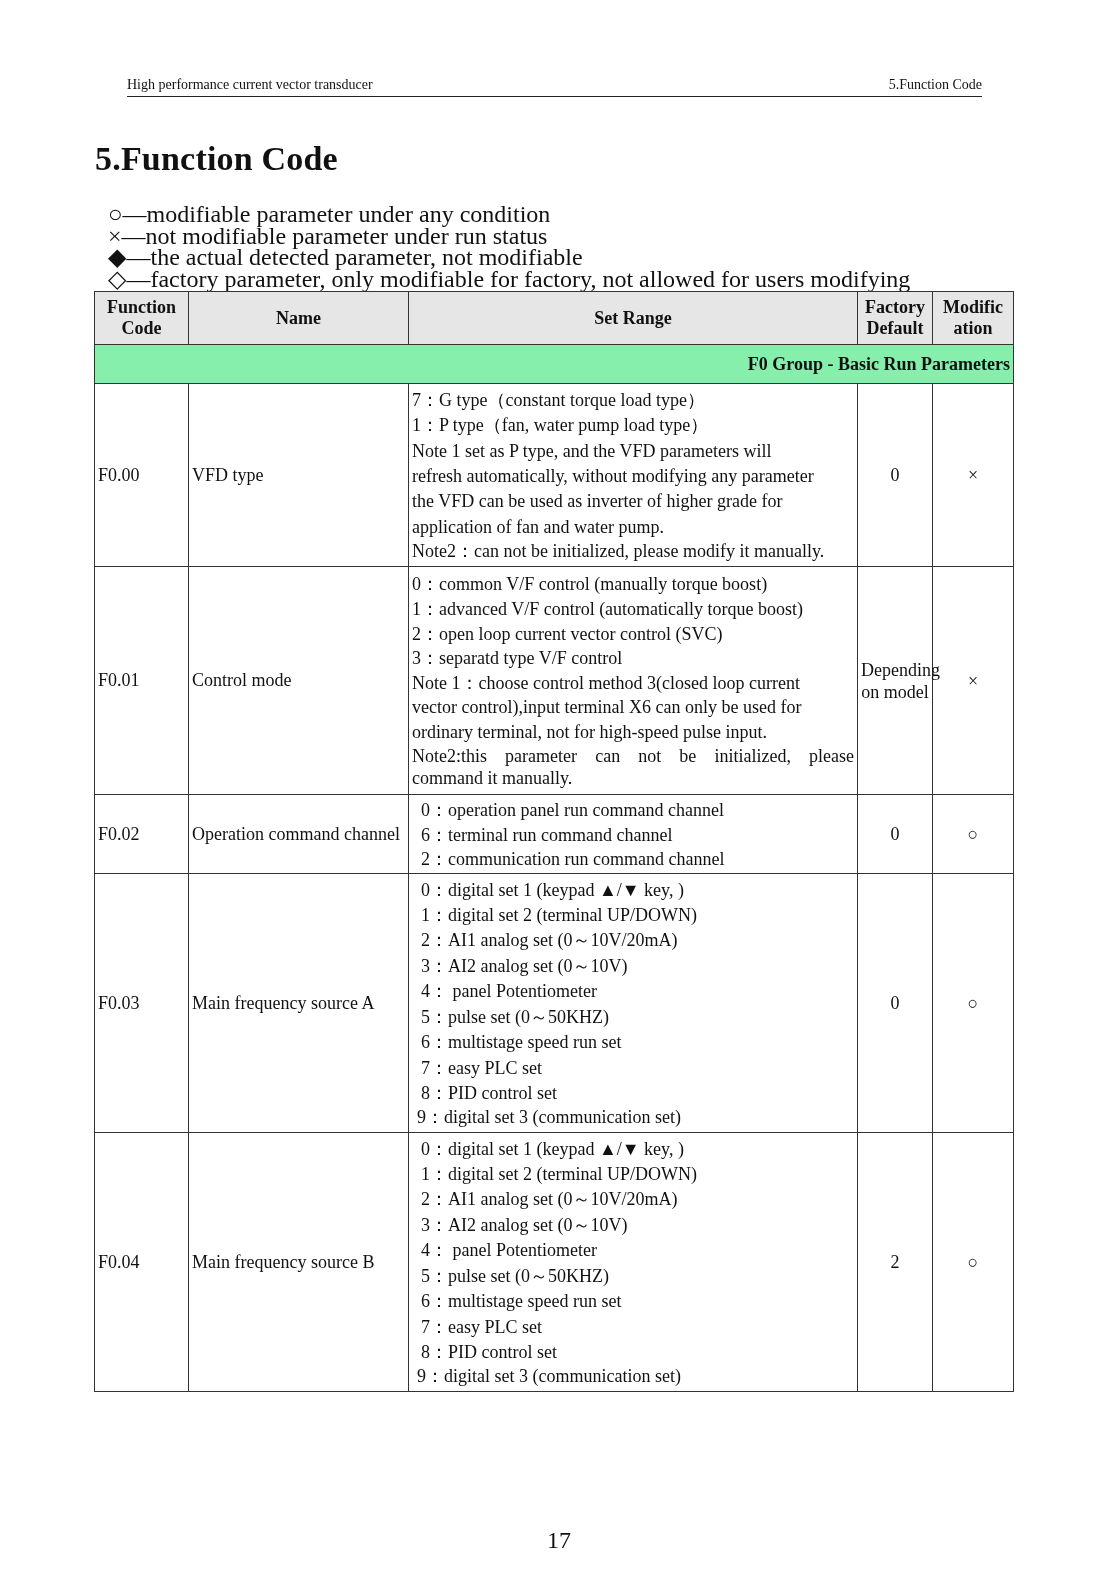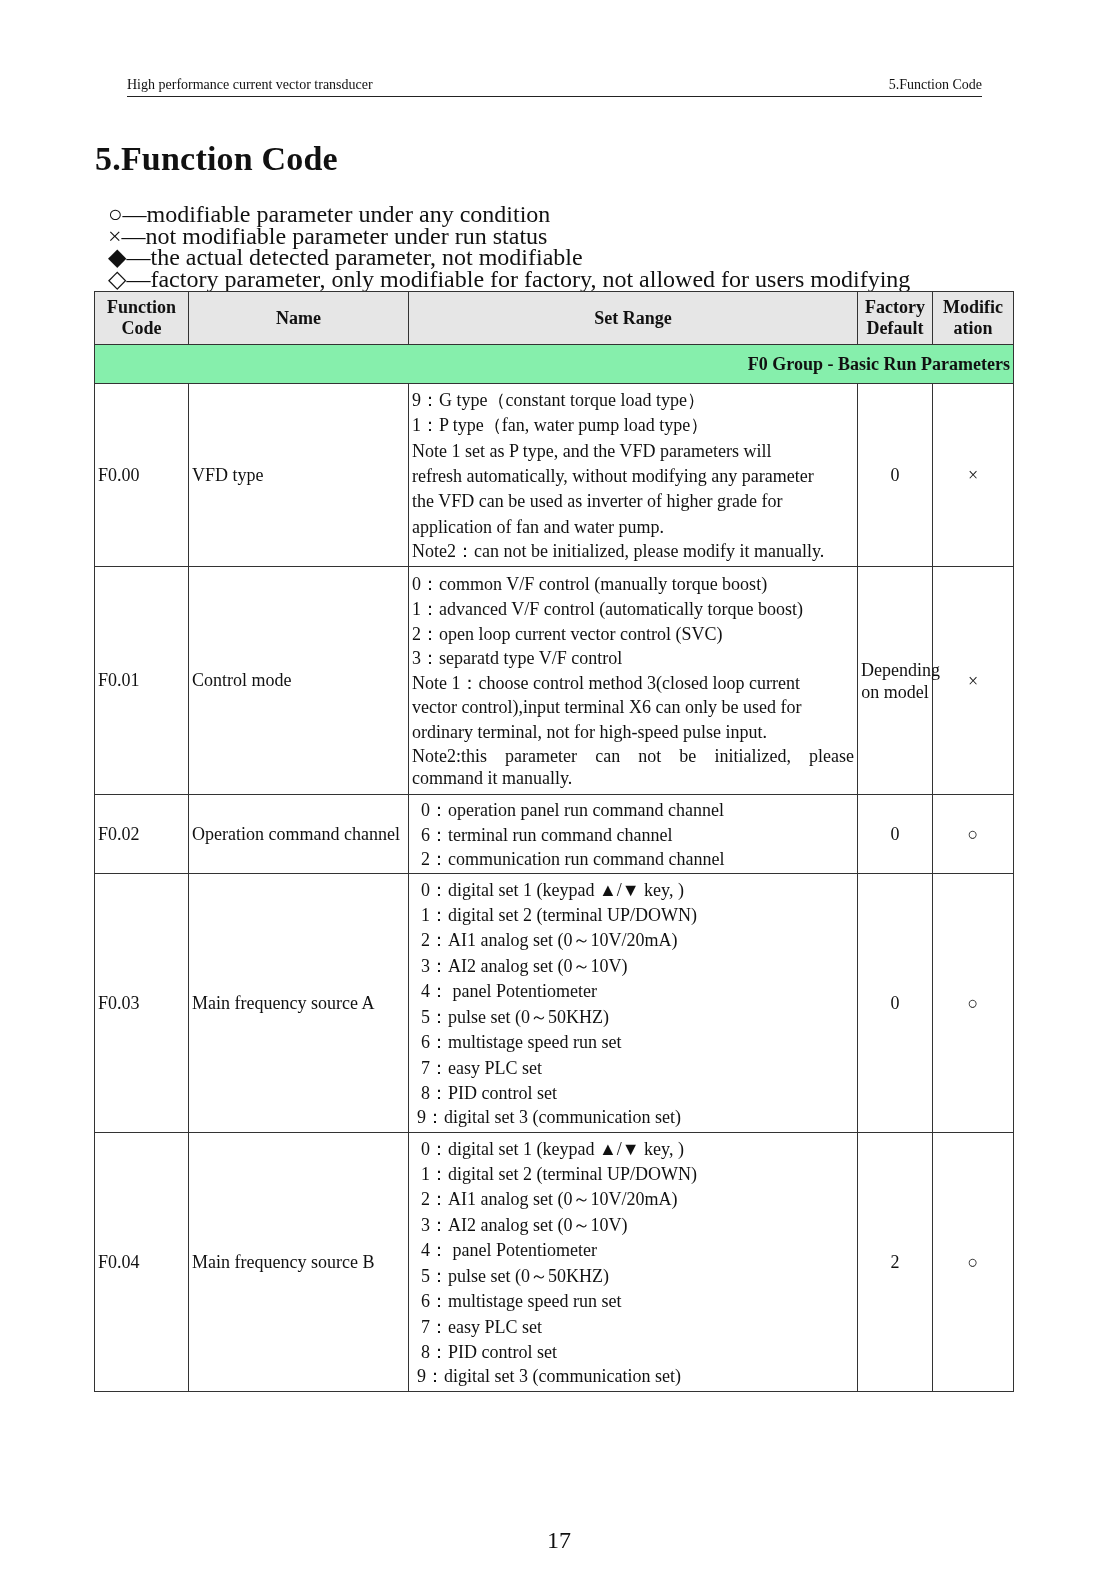--- a/index.html
+++ b/index.html
@@ -89,21 +89,21 @@
   </thead>
   <tbody>
     <tr class="group">
       <td colspan="5">F0 Group - Basic Run Parameters</td>
     </tr>
 
     <tr style="height:183px">
       <td class="code">F0.00</td>
       <td class="name center">VFD type</td>
       <td class="range">
-        <div class="line">9：G type（constant torque load type）</div>
+        <div class="line">7：G type（constant torque load type）</div>
         <div class="line">1：P type（fan, water pump load type）</div>
         <div class="line">Note 1 set as P type, and the VFD parameters will</div>
         <div class="line">refresh automatically, without modifying any parameter</div>
         <div class="line">the VFD can be used as inverter of higher grade for</div>
         <div class="line">application of fan and water pump.</div>
         <div class="line" style="line-height:22px">Note2：can not be initialized, please modify it manually.</div>
       </td>
       <td class="def">0</td>
       <td class="mod">×</td>
     </tr>

